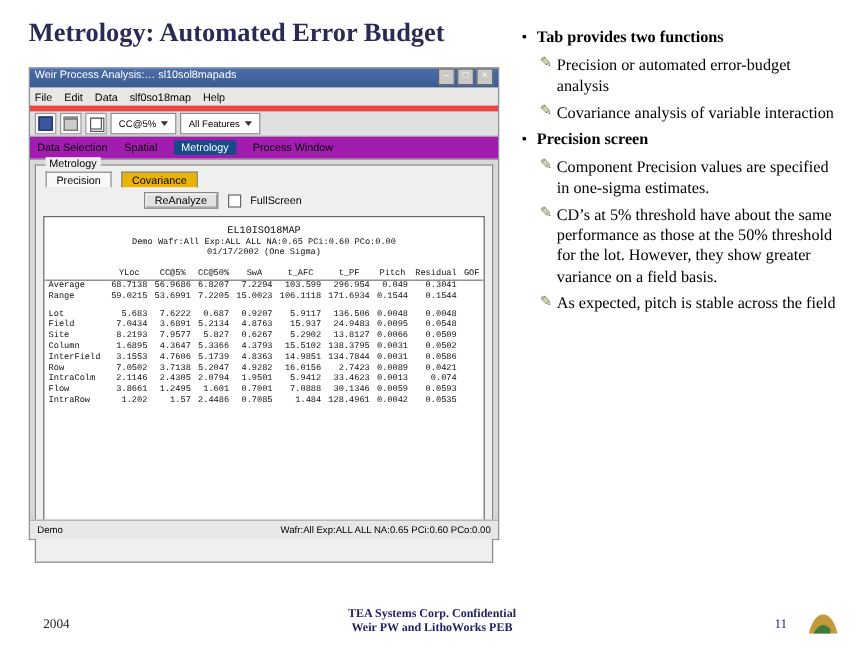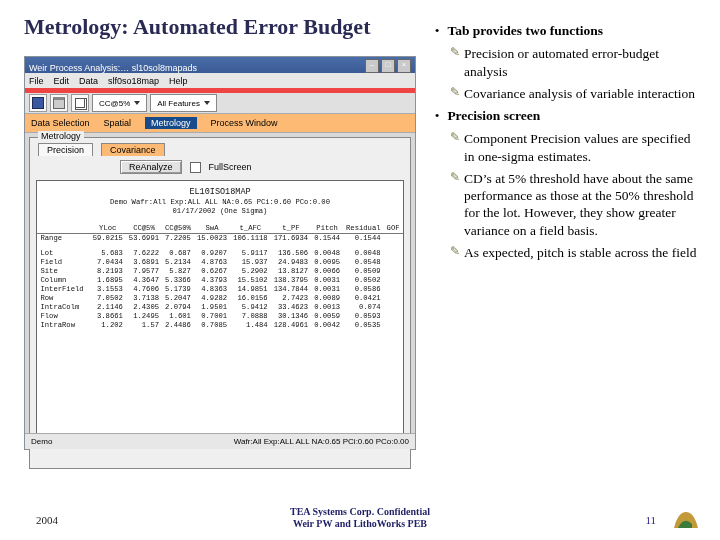--- a/index.html
+++ b/index.html
@@ -2,38 +2,38 @@
 <html><head>
 <meta charset="utf-8">
 <style>
   html,body{margin:0;padding:0;width:720px;height:540px;font-family:"Times New Roman",serif;background:#fff;color:#000;overflow:hidden}
   .slide{position:relative;width:720px;height:540px}
   .title{position:absolute;left:24px;top:14px;font-size:22px;font-weight:bold;color:#2a2a55}
   .callout{position:absolute;left:200px;top:74px;width:170px;border:1px solid #000;background:#fff;padding:3px 6px;font-family:Arial,sans-serif;font-size:12px;font-weight:bold;line-height:1.15}
   .arrow{position:absolute;left:230px;top:115px;width:1px;height:0}
   .arrow svg{position:absolute;left:-80px;top:0}
   .app{position:absolute;left:24px;top:56px;width:390px;height:392px;border:1px solid #8b9198;background:#d8d8d8;font-family:Tahoma,Arial,sans-serif;font-size:9px;color:#000}
-  .titlebar{height:16px;background:linear-gradient(#4a6ea9,#3a5a95);color:#fff;display:flex;align-items:flex-end;padding:0 4px;font-size:9px}
+  .titlebar{height:16px;background:linear-gradient(#4a6ea9,#3a5a95);color:#fff;display:flex;align-items:flex-start;padding:0 4px;font-size:9px}
   .wincontrols{margin-left:auto;display:flex;gap:2px}
   .winbtn{width:12px;height:12px;background:#c9c9c9;border:1px solid #666;font-size:8px;line-height:10px;text-align:center}
   .menubar{height:15px;background:#e7e7e7;display:flex;align-items:center;padding:0 4px;gap:10px;border-bottom:5px solid #ef4444;font-size:9px}
   .toolbar{height:20px;background:#e0e0e0;border-bottom:1px solid #aaa;display:flex;align-items:center;padding:0 4px;gap:3px}
   .tbtn{width:16px;height:16px;background:#fafafa;border:1px solid #999;display:flex;align-items:center;justify-content:center}
   .icon-save{width:10px;height:10px;background:#3b57a0;border:1px solid #1e2c55}
   .icon-print{width:10px;height:8px;background:#ccc;border:1px solid #666;border-top:3px solid #888}
   .icon-copy{width:8px;height:8px;background:#fff;border:1px solid #555;box-shadow:1px 1px 0 #fff,1px 1px 0 1px #555}
   .tdrop{height:16px;padding:0 6px;background:#fff;border:1px solid #888;display:flex;align-items:center;font-size:8px}
   .chevron{margin-left:4px;width:0;height:0;border-left:3px solid transparent;border-right:3px solid transparent;border-top:4px solid #333}
-  .subtoolbar{height:18px;background:#fdba74;border-bottom:1px solid #aaa;display:flex;align-items:center;padding:0 6px;gap:14px;font-size:9px}
+  .subtoolbar{height:18px;background:#a21caf;border-bottom:1px solid #aaa;display:flex;align-items:center;padding:0 6px;gap:14px;font-size:9px}
   .subtab{padding:1px 0}
   .subtab.active{color:#fff;background:#164a8a;padding:1px 6px}
   .metrology-panel{margin:4px;border:1px solid #888;background:#efefef;height:330px;position:relative}
   .panel-label{position:absolute;left:8px;top:-7px;background:#efefef;padding:0 3px;font-size:9px}
   .inner-tabs{display:flex;gap:8px;padding:5px 8px 0 8px;font-size:9px}
-  .itab{border:1px solid #888;border-bottom:none;background:#fdba74;padding:1px 8px}
+  .itab{border:1px solid #888;border-bottom:none;background:#eab308;padding:1px 8px}
   .itab.active{background:#f8f8f8}
   .analyze-row{display:flex;align-items:center;gap:8px;padding:4px 20px 4px 90px;font-size:9px}
   .btn3d{border:1px solid #888;background:#e2e2e2;padding:1px 8px;box-shadow:inset 1px 1px 0 #fff,inset -1px -1px 0 #999}
   .chk{width:9px;height:9px;border:1px solid #666;background:#fff}
   .report{margin:2px 6px 6px 6px;border:1px solid #666;background:#fff;height:258px;overflow:hidden;font-family:Liberation Mono, monospace;font-size:7.2px;color:#111}
   .report-head{text-align:center;padding:6px 0 4px 0;line-height:1.25}
   .report-head .t1{font-size:8.5px}
   table.data{border-collapse:collapse;margin:4px auto 16px auto}
   table.data td,table.data th{padding:0.5px 3px;text-align:right;white-space:nowrap}
   table.data th{font-weight:normal;text-align:center;border-bottom:1px solid #777}
@@ -136,20 +136,31 @@
                 <th>CC@5%</th>
                 <th>CC@50%</th>
                 <th>SwA</th>
                 <th>t_AFC</th>
                 <th>t_PF</th>
                 <th>Pitch</th>
                 <th>Residual</th>
                 <th>GOF</th>
               </tr>
               <tr>
+                <td class="lbl">Average</td>
+                <td>68.7138</td>
+                <td>56.9686</td>
+                <td>6.8207</td>
+                <td>7.2294</td>
+                <td>103.599</td>
+                <td>296.954</td>
+                <td>0.049</td>
+                <td>0.3041</td>
+              </tr>
+              <tr>
                 <td class="lbl">Range</td>
                 <td>59.0215</td>
                 <td>53.6991</td>
                 <td>7.2205</td>
                 <td>15.0023</td>
                 <td>106.1118</td>
                 <td>171.6934</td>
                 <td>0.1544</td>
                 <td>0.1544</td>
               </tr>

